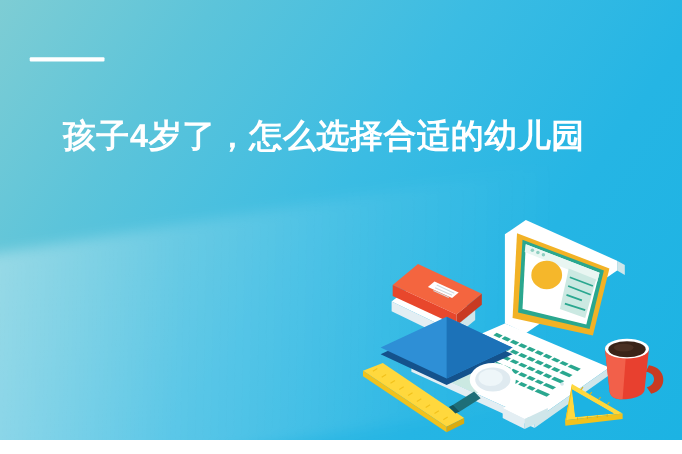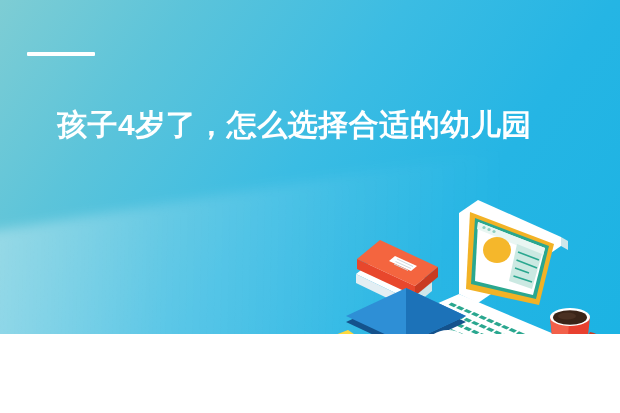--- a/index.html
+++ b/index.html
@@ -8,21 +8,21 @@
     background: #ffffff;
   }
   body {
     font-family: "Liberation Sans", "DejaVu Sans", sans-serif;
   }
 
   
   #banner {
     position: relative;
     width: 620px;
-    height: 334px;
+    height: 400px;
     overflow: hidden;
     background: linear-gradient(125deg,
         #7ecdd4 0%,
         #5cc4da 22%,
         #3bbce3 48%,
         #25b5e4 72%,
         #1cb3e3 100%);
   }
 
   

